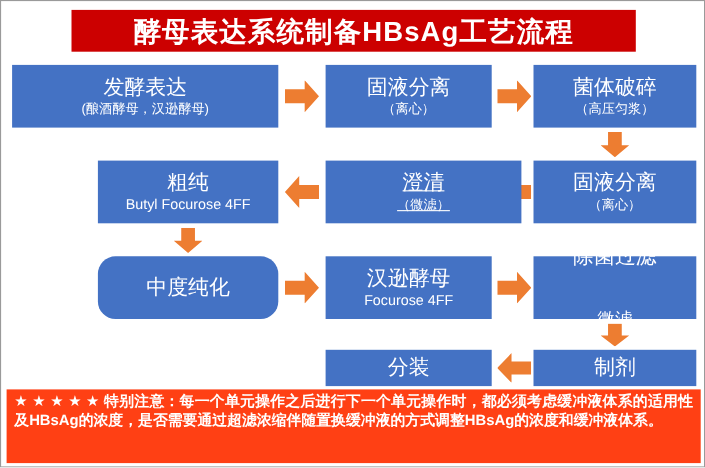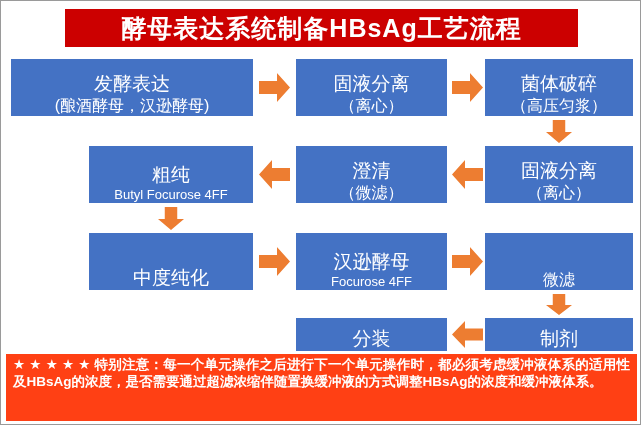--- a/index.html
+++ b/index.html
@@ -25,26 +25,26 @@
     display: flex; align-items: center; justify-content: center;
     letter-spacing: 1px;
   }
   .box {
     position: absolute;
     background: #4472c4;
     color: #ffffff;
     display: flex;
     flex-direction: column;
     align-items: center;
-    justify-content: flex-end;
+    justify-content: center;
     text-align: center;
     line-height: 1.25;
   }
   .box .l1 { font-size: 19px; }
-  .box .l2 { font-size: 16px; }
+  .box .l2 { font-size: 12px; }
   .box .l2.en { font-size: 13px; }
   .box .l2.sm { font-size: 16px; }
   .arrow {
     position: absolute;
     background: #ed7d31;
   }
   .arrow.right { clip-path: polygon(0 28%, 58% 28%, 58% 0, 100% 50%, 58% 100%, 58% 72%, 0 72%); }
   .arrow.left  { clip-path: polygon(100% 28%, 42% 28%, 42% 0, 0 50%, 42% 100%, 42% 72%, 100% 72%); }
   .arrow.down  { clip-path: polygon(26% 0, 74% 0, 74% 52%, 100% 52%, 50% 100%, 0 52%, 26% 52%); }
   .note-banner {
@@ -81,33 +81,33 @@
     <span class="l2">（高压匀浆）</span>
   </div>
 
   <div class="arrow down" style="left:545px; top:119px; width:26px; height:23px;"></div>
 
   <div class="box" style="left:484px; top:145px; width:148px; height:57px;">
     <span class="l1">固液分离</span>
     <span class="l2">（离心）</span>
   </div>
   <div class="arrow left" style="left:451px; top:159px; width:31px; height:29px;"></div>
-  <div class="box" style="left:295px; top:145px; width:151px; height:57px;">
+  <div class="box" style="left:295px; top:145px; width:178px; height:57px;text-decoration:underline;">
     <span class="l1">澄清</span>
     <span class="l2">（微滤）</span>
   </div>
   <div class="arrow left" style="left:258px; top:159px; width:31px; height:29px;"></div>
   <div class="box" style="left:88px; top:145px; width:164px; height:57px;">
     <span class="l1">粗纯</span>
     <span class="l2 en">Butyl Focurose 4FF</span>
   </div>
 
   <div class="arrow down" style="left:157px; top:206px; width:26px; height:23px;"></div>
 
-  <div class="box" style="left:88px; top:232px; width:164px; height:57px;">
+  <div class="box" style="left:88px; top:232px; width:164px; height:57px;border-radius:16px;">
     <span class="l1">中度纯化</span>
   </div>
   <div class="arrow right" style="left:258px; top:246px; width:31px; height:29px;"></div>
   <div class="box" style="left:295px; top:232px; width:151px; height:57px;">
     <span class="l1">汉逊酵母</span>
     <span class="l2 en">Focurose 4FF</span>
   </div>
   <div class="arrow right" style="left:451px; top:246px; width:31px; height:29px;"></div>
   <div class="box" style="left:484px; top:232px; width:148px; height:57px;gap:36px;">
     <span class="l1">除菌过滤</span>

